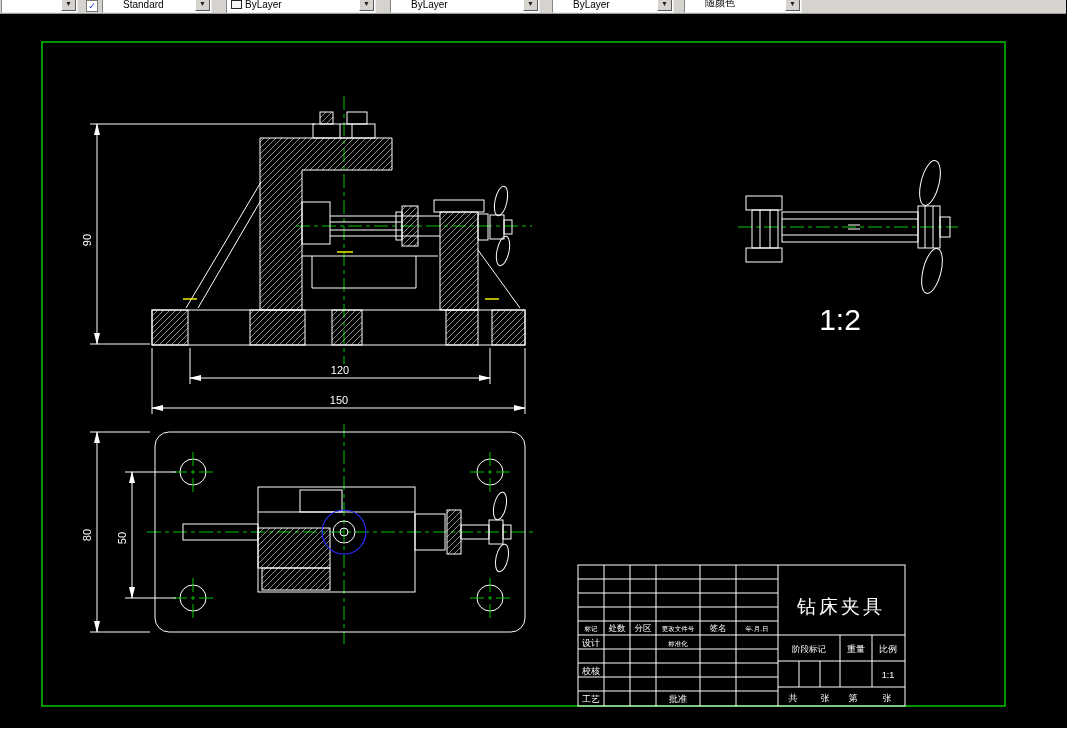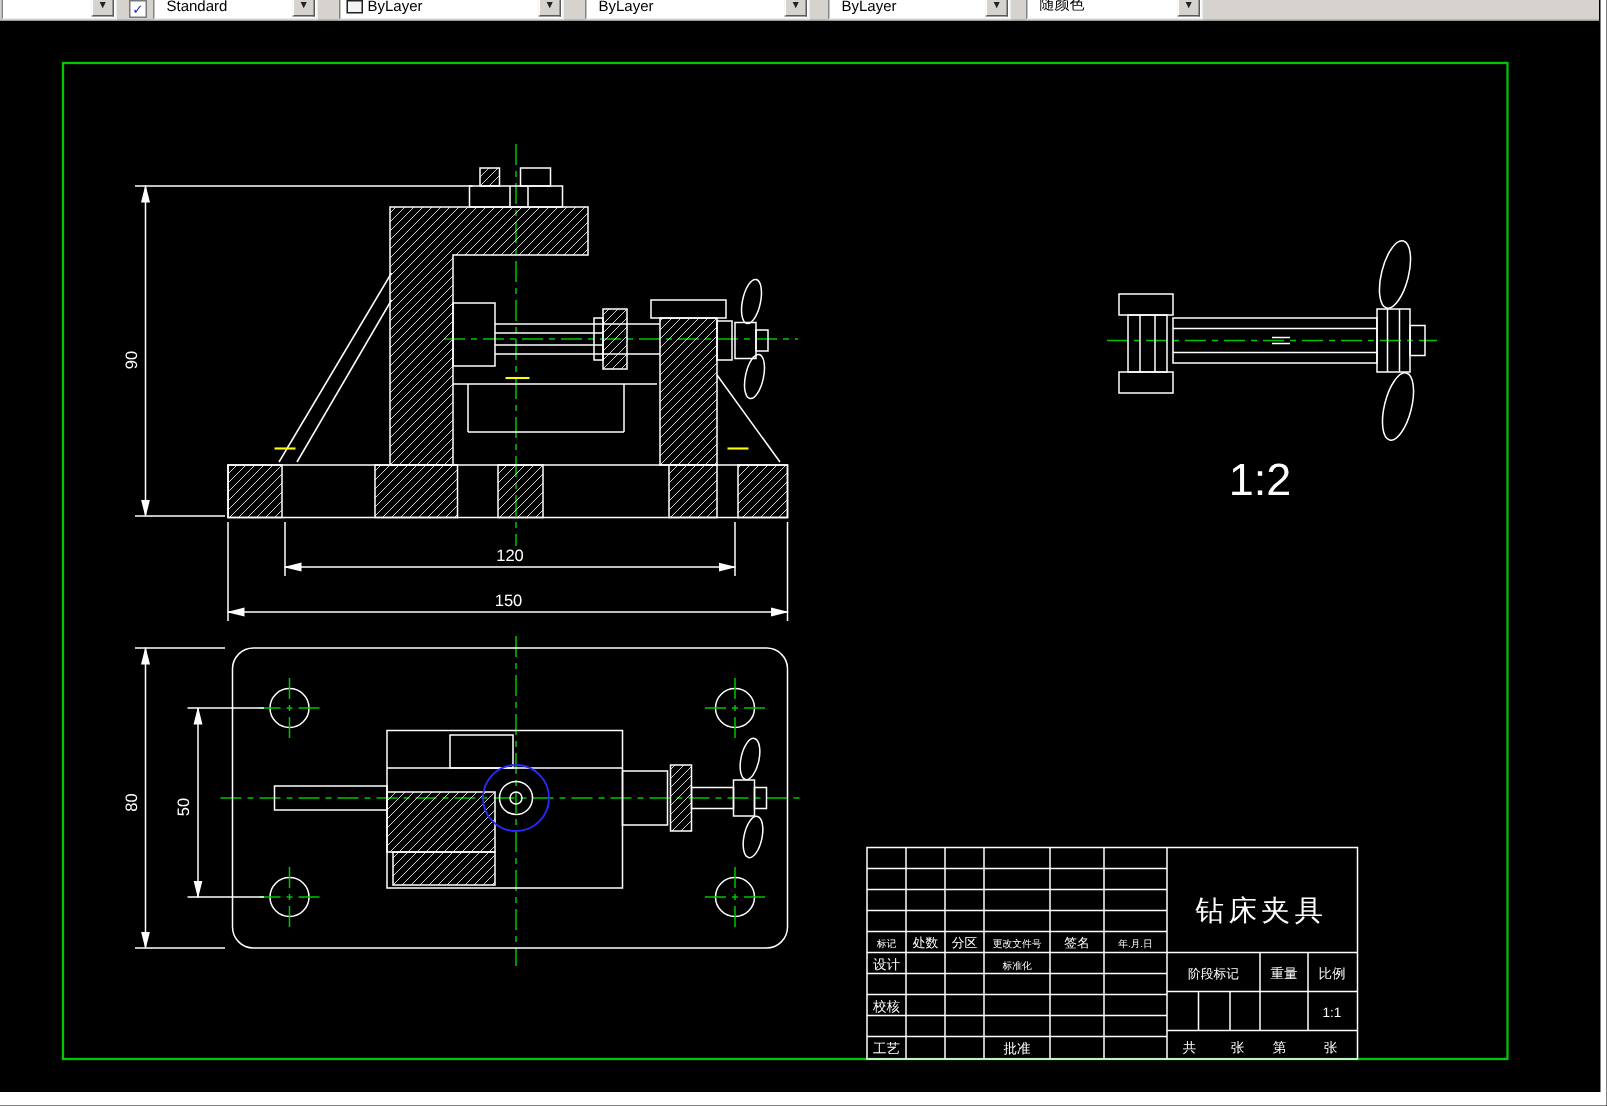--- a/index.html
+++ b/index.html
@@ -10,21 +10,21 @@
   
   .toolbar{
     position:absolute;top:0;left:0;width:1066px;height:13px;
     background:#d6d3ce;border-bottom:1px solid #9a9a9a;overflow:hidden;z-index:5;
   }
   .combo{
     position:absolute;top:-6px;height:19px;box-sizing:border-box;background:#fff;
     border:1px solid #848484;border-bottom-color:#ececec;border-right-color:#ececec;
     font-size:10px;color:#000;
   }
-  .combo-text{position:absolute;left:8px;bottom:2px;white-space:nowrap;}
+  .combo-text{position:absolute;left:20px;bottom:2px;white-space:nowrap;}
   .combo-text.offset{left:18px;}
   .combo-btn{
     position:absolute;right:1px;bottom:1px;width:15px;height:15px;
     background:#d6d3ce;border:1px solid;border-color:#fff #5a5a5a #5a5a5a #fff;
     font-size:7px;line-height:14px;text-align:center;color:#222;box-sizing:border-box;
   }
   .swatch{position:absolute;left:4px;bottom:3px;width:9px;height:7px;background:#f4f4f4;border:1px solid #222;}
   .tool-icon{
     position:absolute;left:86px;top:0;width:12px;height:12px;background:#fff;
     border:1px solid #7a7a7a;box-sizing:border-box;font-size:9px;line-height:10px;

